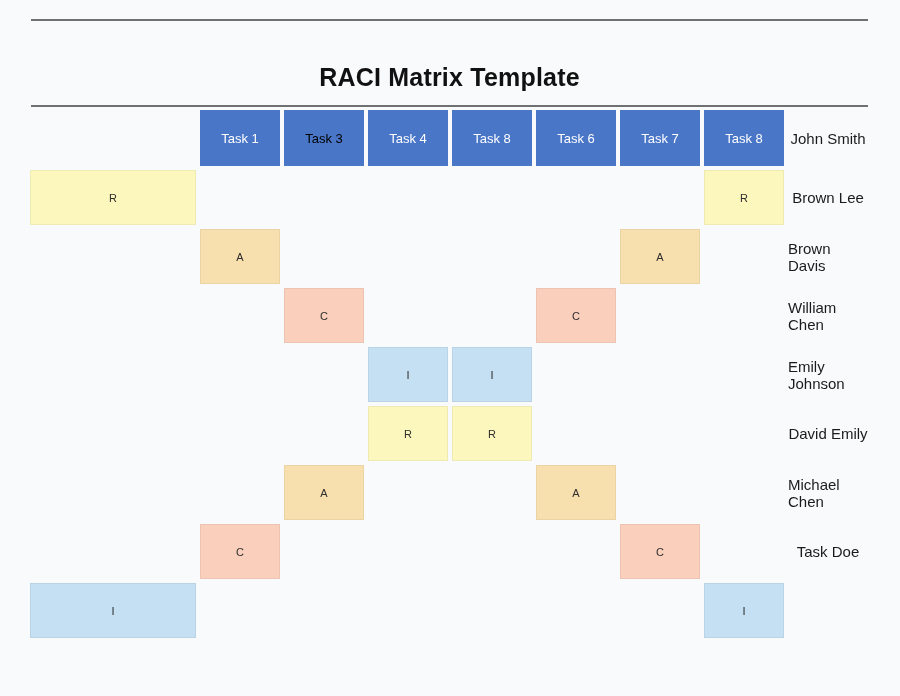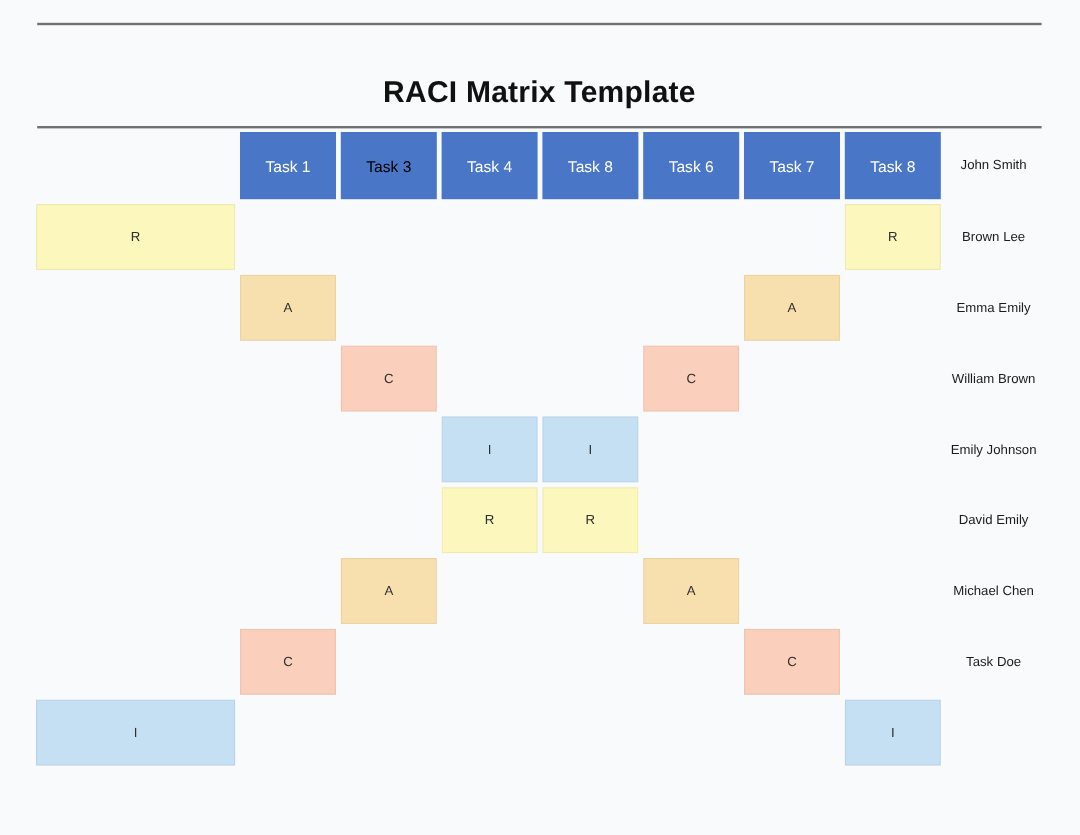--- a/index.html
+++ b/index.html
@@ -43,21 +43,21 @@
   .th {
     display: flex;
     align-items: center;
     justify-content: center;
     font-size: 13px;
   }
   .rowlabel {
     display: flex;
     align-items: center;
     justify-content: center;
-    font-size: 11px;
+    font-size: 15px;
     color: #1b1b1b;
   }
   .cell {
     display: flex;
     align-items: center;
     justify-content: center;
     font-size: 11px;
     font-weight: 500;
   }
   .cell.filled { box-shadow: inset 0 0 0 1px rgba(0,0,0,0.05); }
@@ -93,30 +93,30 @@
       <div class="cell filled" style="background: rgb(251, 247, 189); color: rgb(46, 46, 46);">R</div>
       <div class="rowlabel">Brown Lee</div>
       <div class="cell"></div>
       <div class="cell filled" style="background: rgb(248, 223, 174); color: rgb(46, 46, 46);">A</div>
       <div class="cell"></div>
       <div class="cell"></div>
       <div class="cell"></div>
       <div class="cell"></div>
       <div class="cell filled" style="background: rgb(248, 223, 174); color: rgb(46, 46, 46);">A</div>
       <div class="cell"></div>
-      <div class="rowlabel">Emma Emily</div>
+      <div class="rowlabel">Brown Davis</div>
       <div class="cell"></div>
       <div class="cell"></div>
       <div class="cell filled" style="background: rgb(250, 207, 188); color: rgb(46, 46, 46);">C</div>
       <div class="cell"></div>
       <div class="cell"></div>
       <div class="cell filled" style="background: rgb(250, 207, 188); color: rgb(46, 46, 46);">C</div>
       <div class="cell"></div>
       <div class="cell"></div>
-      <div class="rowlabel">William Brown</div>
+      <div class="rowlabel">William Chen</div>
       <div class="cell"></div>
       <div class="cell"></div>
       <div class="cell"></div>
       <div class="cell filled" style="background: rgb(197, 224, 242); color: rgb(46, 46, 46);">I</div>
       <div class="cell filled" style="background: rgb(197, 224, 242); color: rgb(46, 46, 46);">I</div>
       <div class="cell"></div>
       <div class="cell"></div>
       <div class="cell"></div>
       <div class="rowlabel">Emily Johnson</div>
       <div class="cell"></div>

